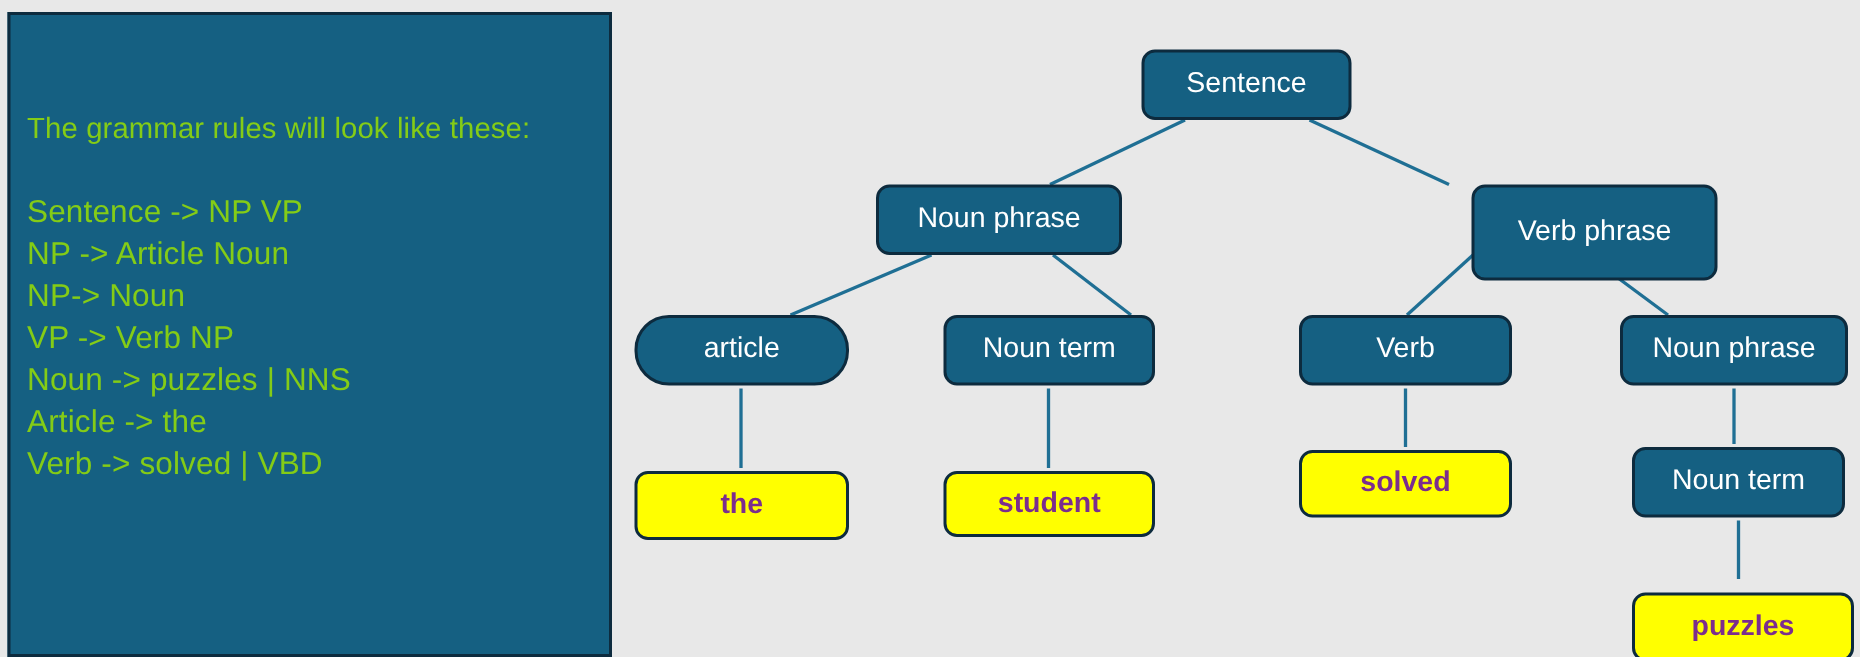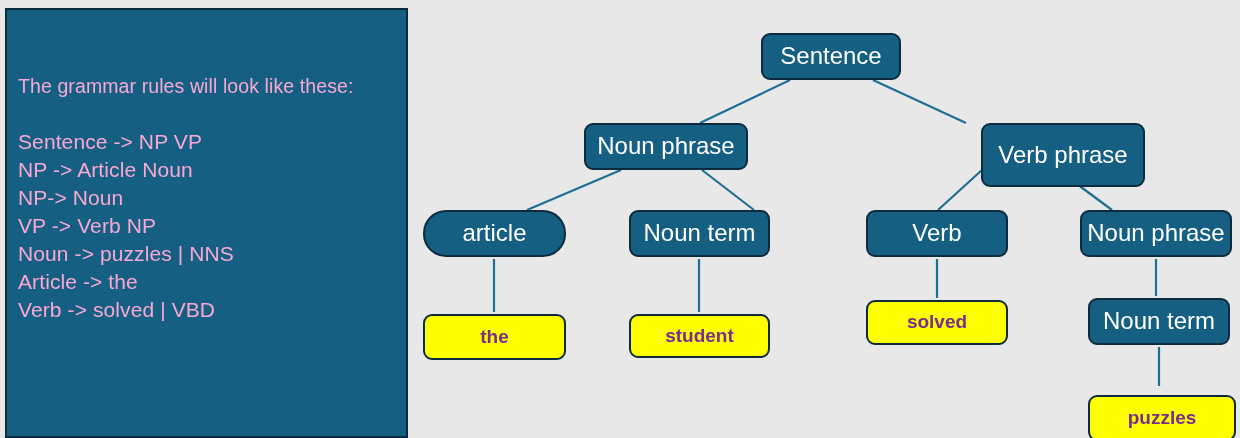--- a/index.html
+++ b/index.html
@@ -26,21 +26,21 @@
     height: 430px;
     background: #156082;
     border: 2px solid #0d2b3e;
     box-sizing: border-box;
   }
   #rules-inner {
     position: absolute;
     left: 11px;
     top: 62px;
     right: 8px;
-    color: #f9a8d4;
+    color: #84cc16;
     font-size: 19.5px;
     line-height: 28px;
     font-family: "Liberation Sans", sans-serif;
     letter-spacing: 0.1px;
   }
   .rules-heading {
     margin: 0 0 28px 0;
     font-size: 19.5px;
     font-weight: normal;
     white-space: pre;
@@ -70,21 +70,21 @@
     align-items: center;
     justify-content: center;
     text-align: center;
     line-height: 1.1;
     white-space: nowrap;
   }
   .node.nonterminal {
     background: #156082;
     border: 2px solid #0d2b3e;
     color: #ffffff;
-    font-size: 24px;
+    font-size: 19px;
     font-weight: normal;
   }
   .node.terminal {
     background: #ffff00;
     border: 2px solid #0d2b3e;
     color: #7b2d8e;
     font-size: 19px;
     font-weight: bold;
   }
 </style>

